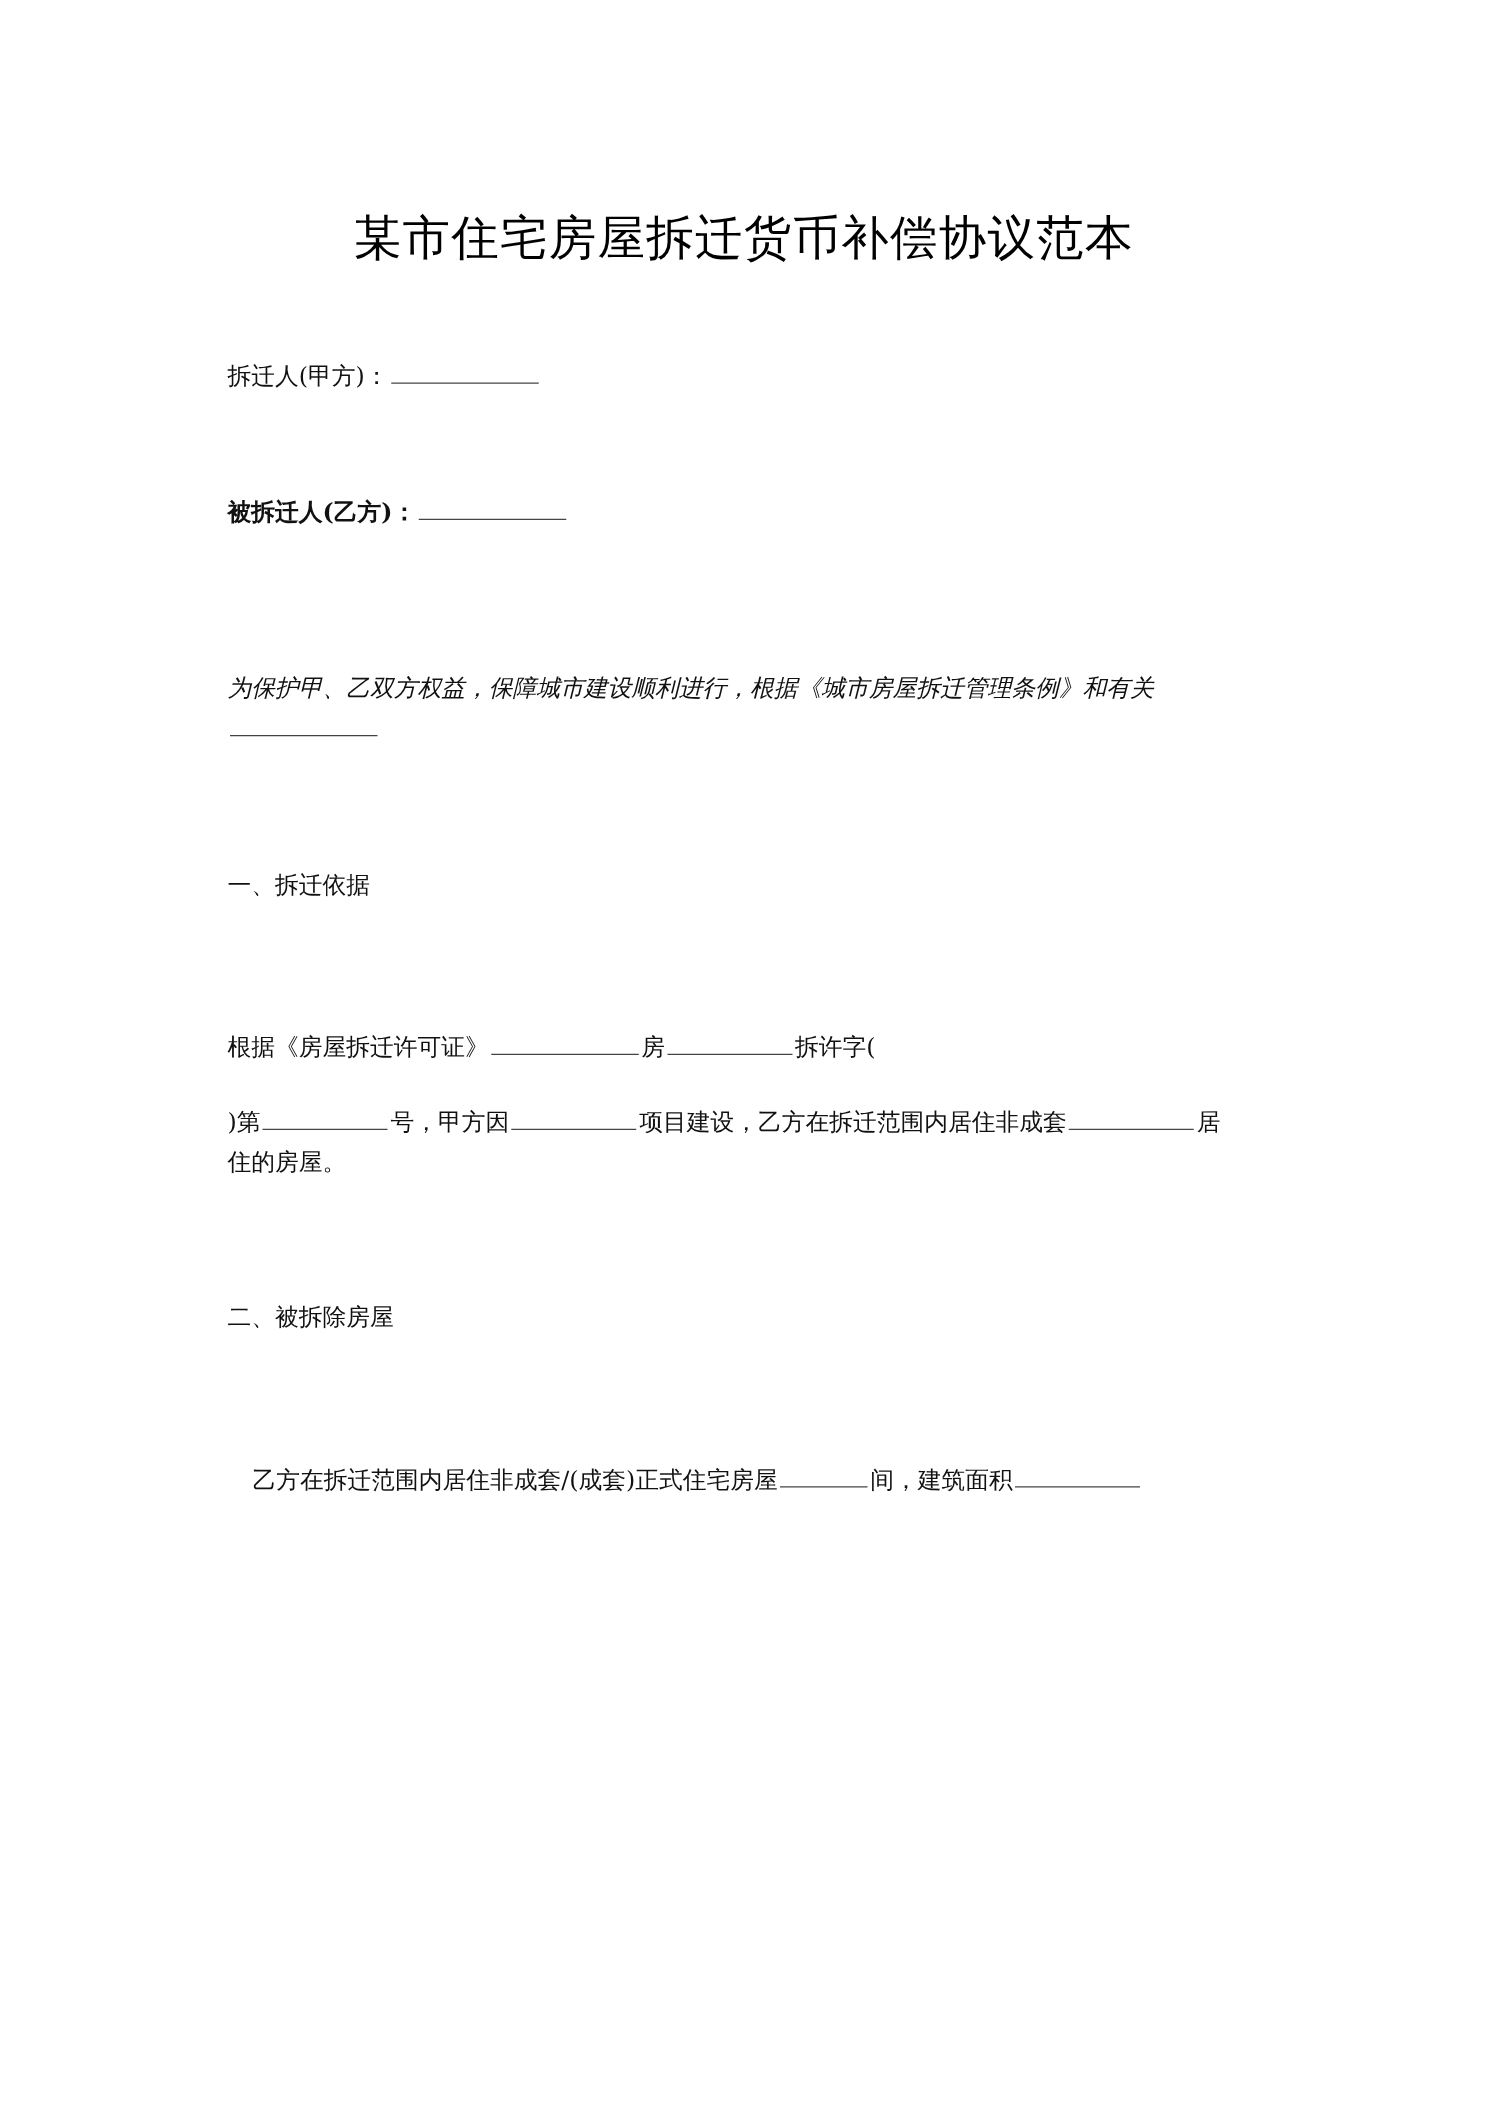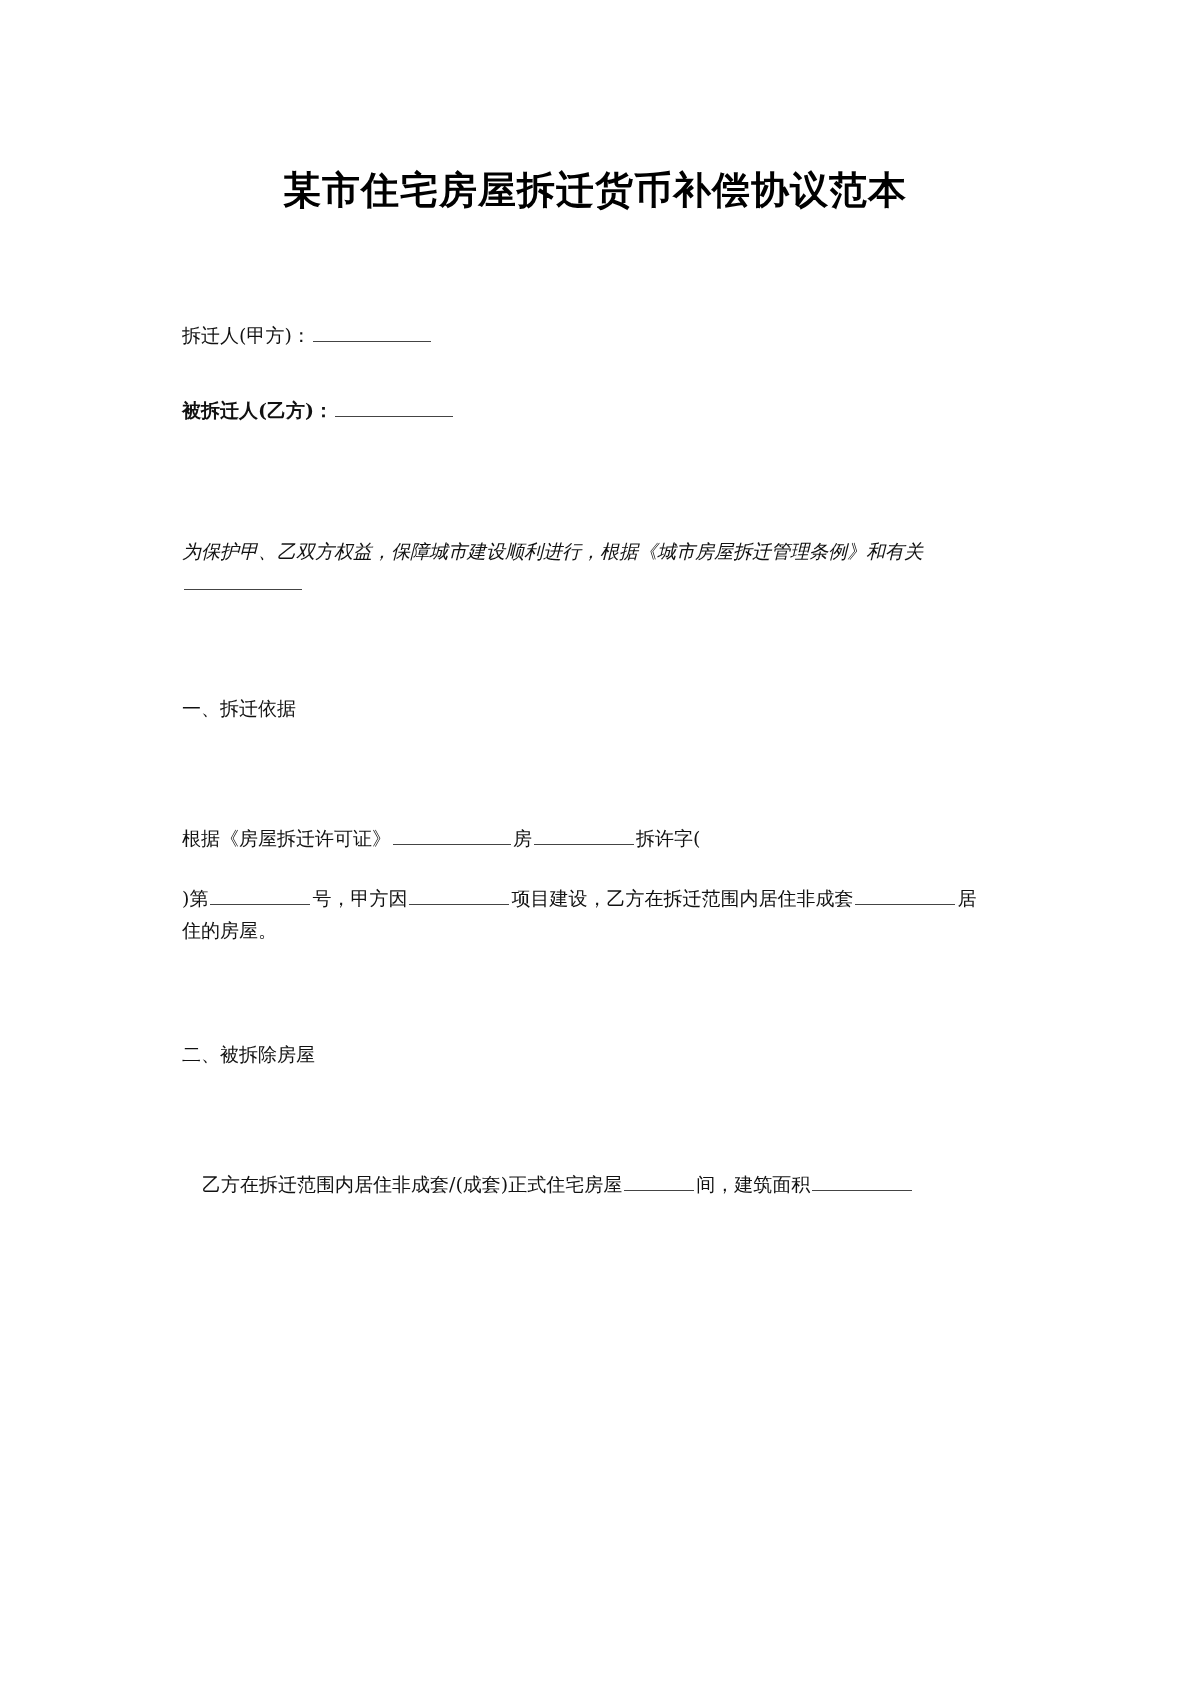--- a/index.html
+++ b/index.html
@@ -1,28 +1,28 @@
 <!DOCTYPE html>
 <html><head>
 <meta charset="utf-8">
 <style>
   html, body { margin: 0; padding: 0; background: #ffffff; }
   body { width: 1190px; height: 1683px; position: relative; overflow: hidden;
          font-family: "DejaVu Serif", "Liberation Serif", serif; color: #111; }
   .title { position: absolute; left: 0; width: 1190px; top: 165px; text-align: center;
-           font-size: 38px; font-weight: bold; letter-spacing: 1px; color: #000; }
+           font-size: 38px; font-weight: normal; letter-spacing: 1px; color: #000; }
   .line { position: absolute; left: 182px; font-size: 19px; line-height: 32px; white-space: nowrap; color: #111; }
   .blank { display: inline-block; border-bottom: 1px solid #444; height: 18px; vertical-align: baseline; margin: 0 2px; }
 </style>
 </head>
 <body>
 
 <div class="title">某市住宅房屋拆迁货币补偿协议范本</div>
 
-<div class="line" style="top:285px;margin-top:34px;">
+<div class="line" style="top:285px;">
   <span>拆迁人(甲方)：</span><span class="blank" style="width:118px;"></span>
 </div>
 
 <div class="line" style="top:394px;font-weight:bold;">
   <span>被拆迁人(乙方)：</span><span class="blank" style="width:118px;"></span>
 </div>
 
 <div class="line" style="top:535px;font-style:italic;">为保护甲、乙双方权益，保障城市建设顺利进行，根据《城市房屋拆迁管理条例》和有关</div>
 <div class="line" style="top:567px;">
   <span class="blank" style="width:118px;"></span>

